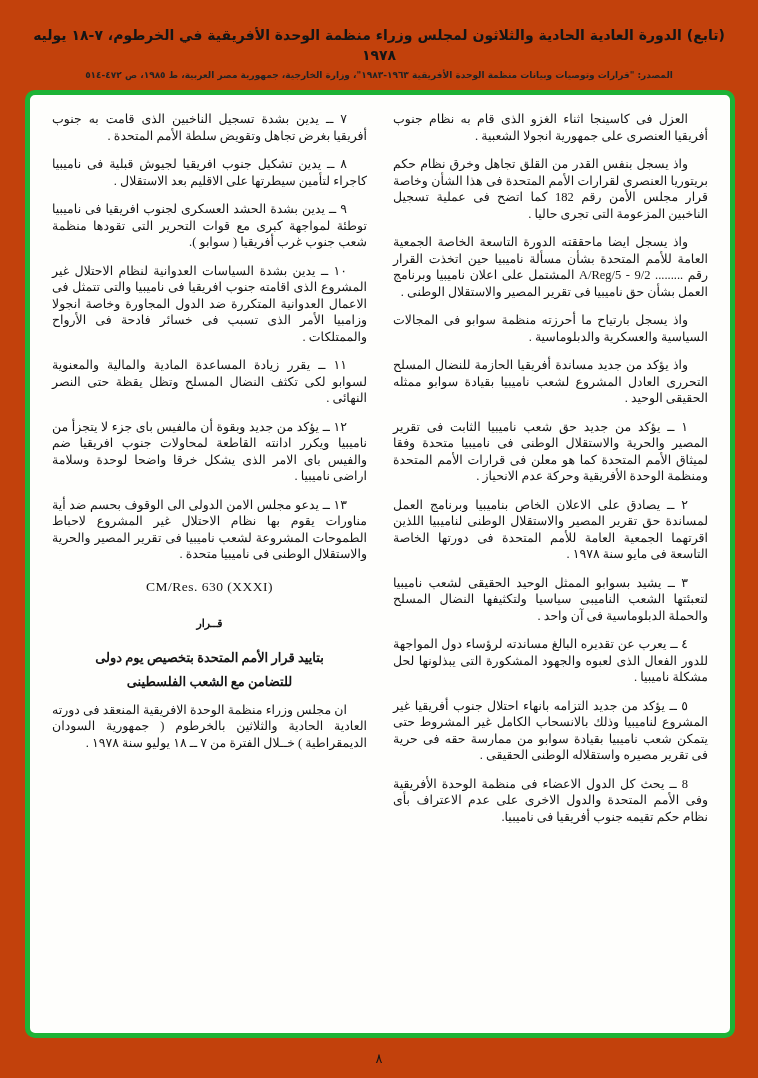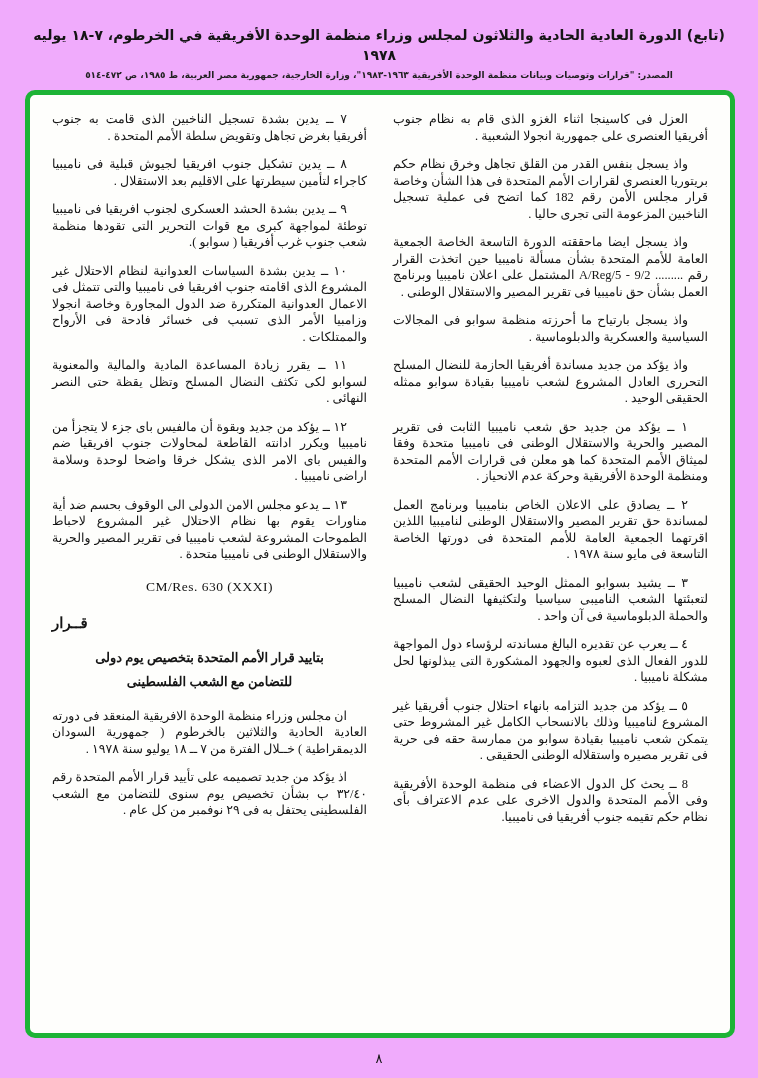--- a/index.html
+++ b/index.html
@@ -6,21 +6,21 @@
   body{
     width:758px;height:1078px;
     background:#ffffff;
     font-family:"DejaVu Sans",sans-serif;
     direction:rtl;
     color:#151515;
   }
   .page{
     position:relative;
     width:758px;height:1078px;
-    background:#f0abfc;
+    background:#c2410c;
     overflow:hidden;
   }
   
   .page-header{
     text-align:center;
     padding-top:25px;
   }
   .header-title{
     font-size:14px;
     font-weight:bold;
@@ -62,31 +62,31 @@
   .col p:last-child{margin-bottom:0;}
   
   .resolution-ref{
     direction:ltr;
     text-align:center;
     font-size:13.5px;
     margin:16px 0 14px 0;
     letter-spacing:0.5px;
   }
   .resolution-heading{
-    text-align:left;
-    font-size:15px;
+    text-align:center;
+    font-size:11px;
     font-weight:bold;
     margin:20px 0 14px 0;
   }
   .resolution-title{
     text-align:center;
     font-size:13px;
     font-weight:bold;
     line-height:24px;
-    margin-bottom:14px;
+    margin-bottom:8px;
   }
   .page-number{
     position:absolute;
     bottom:12px;left:0;right:0;
     text-align:center;
     font-size:13px;
   }
 </style>
 </head>
 <body>
@@ -126,20 +126,19 @@
       <div class="resolution-ref">CM/Res. 630 (XXXI)</div>
 
       <div class="resolution-heading">قــرار</div>
 
       <div class="resolution-title">
         <div>بتاييد قرار الأمم المتحدة بتخصيص يوم دولى</div>
         <div>للتضامن مع الشعب الفلسطينى</div>
       </div>
 
       <p>ان مجلس وزراء منظمة الوحدة الافريقية المنعقد فى دورته العادية الحادية والثلاثين بالخرطوم ( جمهورية السودان الديمقراطية ) خــلال الفترة من ٧ ــ ١٨ يوليو سنة ١٩٧٨ .</p>
-      <p>اذ يؤكد من جديد تصميمه على تأييد قرار الأمم المتحدة رقم ٣٢/٤٠ ب بشأن تخصيص يوم سنوى للتضامن مع الشعب الفلسطينى يحتفل به فى ٢٩ نوفمبر من كل عام .</p>
     </div>
 
   </div>
 
   <div class="page-number">٨</div>
 
 </div>
 
 </body></html>

